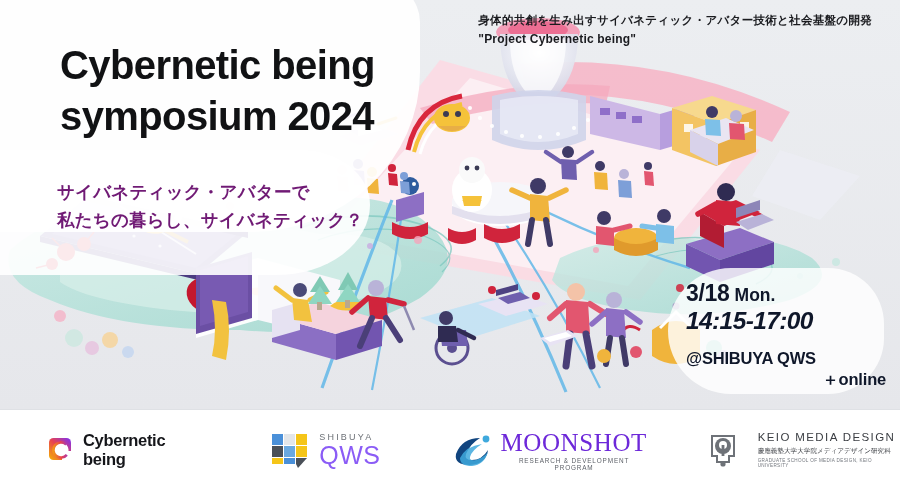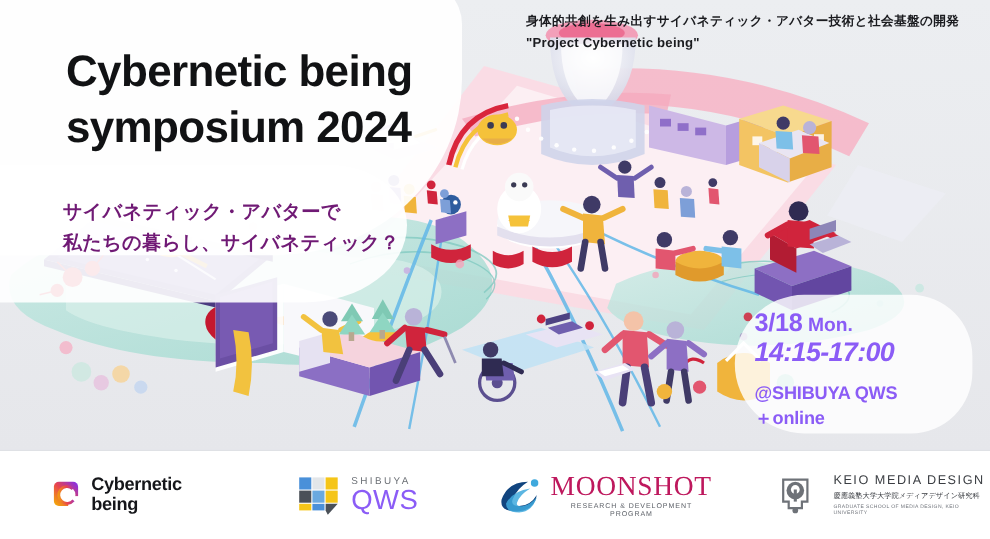--- a/index.html
+++ b/index.html
@@ -49,47 +49,47 @@
   .hdr .jp{ font-size:11.5px; font-weight:bold; letter-spacing:0.3px; line-height:1.5; white-space:nowrap;}
   .hdr .en{ font-size:12px; font-weight:bold; letter-spacing:0.2px; margin-top:3px;}
 
   
   .date-blob{
     position:absolute; left:668px; top:268px; width:216px; height:126px;
     background:rgba(255,255,255,0.82);
     border-radius:70px 62px 62px 70px;
     filter:blur(0.2px);
   }
-  .date-box{ position:absolute; left:686px; top:281px; width:200px; color:#8b5cf6; }
+  .date-box{ position:absolute; left:686px; top:281px; width:200px; color:#0f172a; }
   .date-box .d1{ font-size:23px; font-weight:bold; letter-spacing:-0.3px; line-height:1.08; white-space:nowrap;}
   .date-box .d1 .mon{ font-size:17.5px; margin-left:5px; letter-spacing:0px;}
   .date-box .d2{ font-size:24.5px; font-weight:bold; letter-spacing:-0.6px; line-height:1.12; margin-top:1px;font-style:italic;}
   .date-box .d3{ font-size:16.5px; font-weight:bold; letter-spacing:-0.2px; margin-top:15px;}
-  .date-box .d4{ font-size:16.5px; font-weight:bold; letter-spacing:-0.2px; margin-top:1px;}
+  .date-box .d4{ font-size:16.5px; font-weight:bold; letter-spacing:-0.2px; margin-top:1px;text-align:right;}
 
   
   .footer{
     position:absolute; left:0; top:410px; width:900px; height:80px; background:#ffffff;
     display:flex; align-items:center;
   }
   .logo{ display:flex; align-items:center; }
   .logo-cb{ margin-left:48px; }
   .cb-mark{ width:26px; height:26px; position:relative; flex:0 0 auto;}
   .cb-text{ font-size:16.5px; font-weight:bold; color:#15161a; margin-left:9px; letter-spacing:-0.3px;}
 
   .logo-qws{ margin-left:62px; }
   .qws-mark{ width:40px; height:40px; flex:0 0 auto;}
   .qws-text{ margin-left:9px; line-height:1; }
   .qws-text .s1{ font-size:9px; letter-spacing:2.2px; color:#6c7076; display:block; font-weight:normal;}
   .qws-text .s2{ font-size:25px; letter-spacing:0.5px; color:#8b5cf6; display:block; margin-top:1px; font-weight:normal;}
 
   .logo-ms{ margin-left:72px; }
   .ms-mark{ width:44px; height:36px; flex:0 0 auto;}
   .ms-text{ margin-left:4px; }
-  .ms-text .m1{ font-size:25px; color:#be185d; letter-spacing:0.6px; display:block; line-height:1; font-family:"Liberation Serif","DejaVu Serif",serif;}
+  .ms-text .m1{ font-size:25px; color:#6d28d9; letter-spacing:0.6px; display:block; line-height:1; font-family:"Liberation Serif","DejaVu Serif",serif;}
   .ms-text .m2{ font-size:6.4px; color:#5d6168; letter-spacing:0.85px; display:block; margin-top:2px; text-align:center;}
 
   .logo-keio{ margin-left:58px;gap:10px; }
   .keio-mark{ width:34px; height:36px; flex:0 0 auto;}
   .keio-text{ margin-left:8px; }
   .keio-text .k1{ font-size:11.5px; color:#3a3d42; letter-spacing:1.4px; display:block; line-height:1;}
   .keio-text .k2{ font-size:6.6px; color:#3a3d42; display:block; margin-top:3px; letter-spacing:0px;}
   .keio-text .k3{ font-size:4.6px; color:#73777e; display:block; margin-top:2px; letter-spacing:0.35px;}
   .divider{ position:absolute; left:0; top:409px; width:900px; height:1px; background:#dfe1e5;}
 </style>

